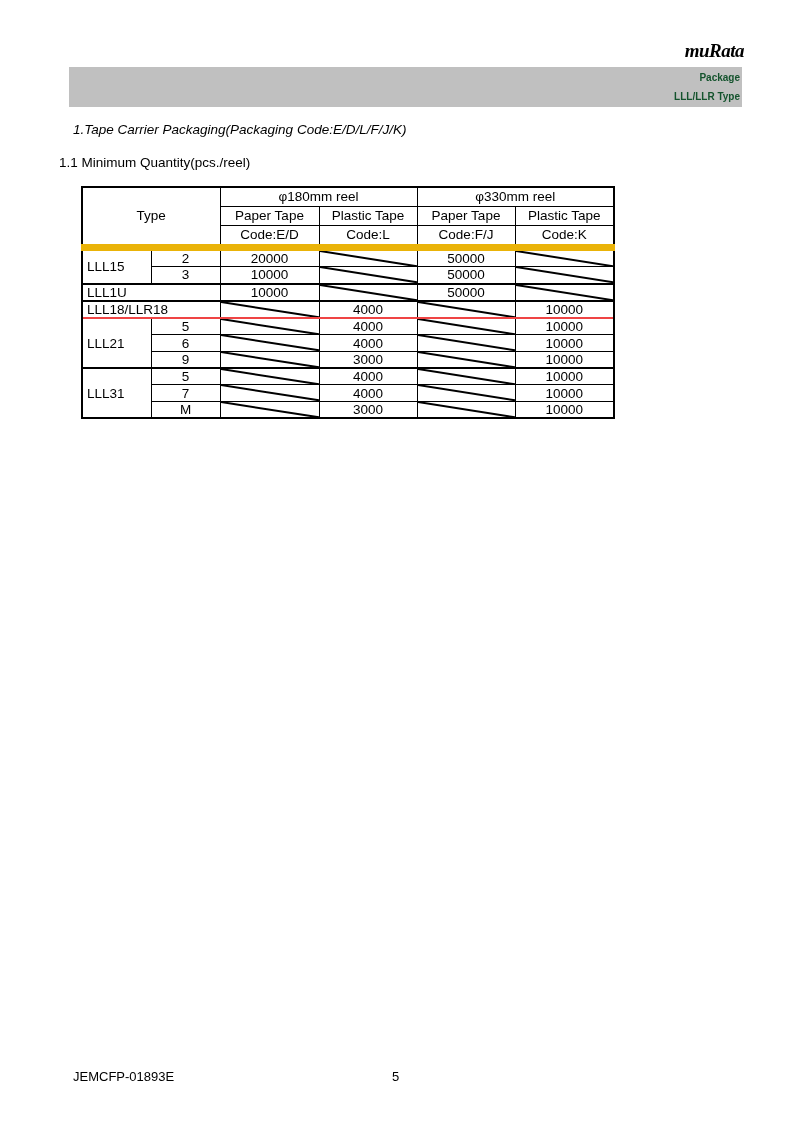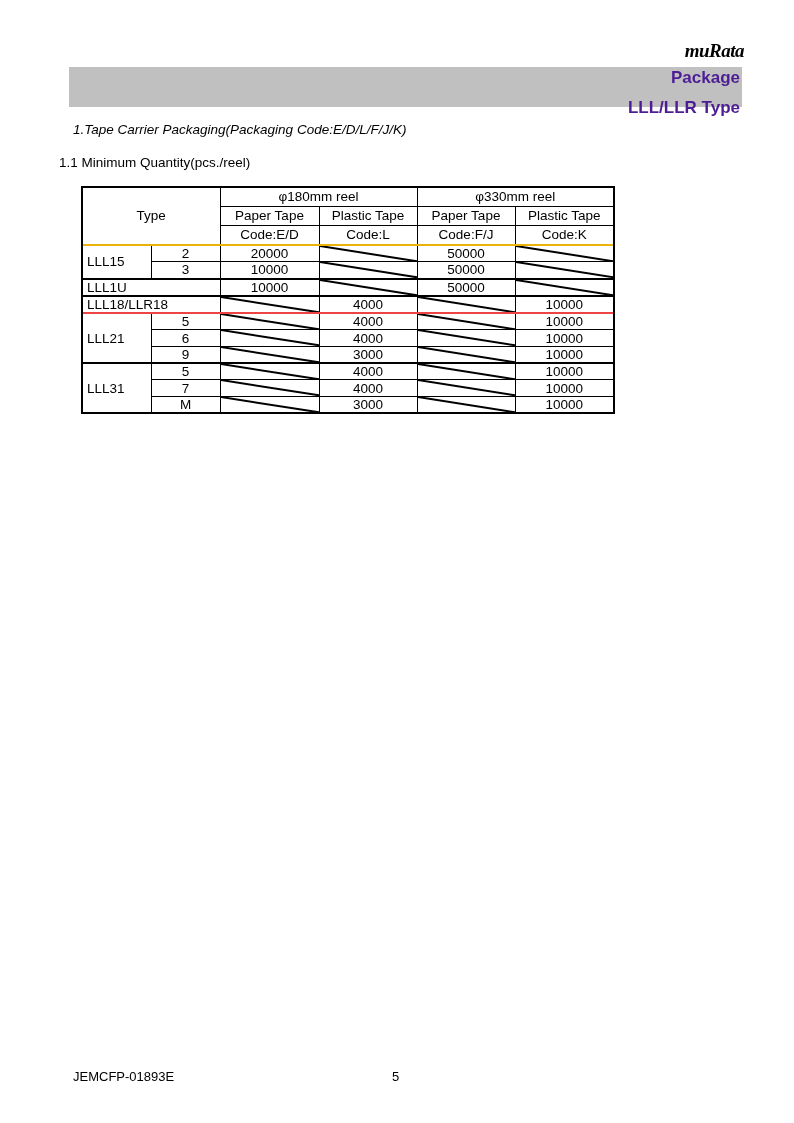--- a/index.html
+++ b/index.html
@@ -1,23 +1,23 @@
 <!DOCTYPE html>
 <html><head>
 <meta charset="utf-8">
 <style>
   html, body { margin:0; padding:0; background:#ffffff; }
   body { width:794px; height:1123px; position:relative; overflow:hidden;
          font-family:"Liberation Sans", "DejaVu Sans", sans-serif; color:#000; }
   .logo { position:absolute; right:50px; top:40px; font-family:"Liberation Serif","DejaVu Serif",serif;
           font-style:italic; font-weight:bold; font-size:19px; letter-spacing:-0.5px; color:#000;text-align:right; }
   .header-bar { position:absolute; left:69px; top:67px; width:673px; height:40px; background:#c0c0c0; }
-  .header-bar .line { position:absolute; right:2px; font-weight:bold; font-size:17px; color:#4c1d95; line-height:18px; }
+  .header-bar .line { position:absolute; right:2px; font-weight:bold; font-size:10px; color:#14532d; line-height:18px; }
   .header-bar .l1 { top:2px; }
-  .header-bar .l2 { top:32px; }
+  .header-bar .l2 { top:21px; }
   .section-title { position:absolute; left:73px; top:122px; font-size:13.5px;font-style:italic; }
   .sub-title { position:absolute; left:59px; top:155px; font-size:13.5px; }
   table.qty { position:absolute; left:81px; top:186px; border-collapse:collapse; table-layout:fixed; font-size:13.5px; }
   table.qty td { border:1px solid #000; padding:0; text-align:center; position:relative; overflow:hidden; white-space:nowrap; }
   table.qty tr.h td { height:18px; line-height:18px; }
   table.qty tr.d td { height:15.3px; line-height:15px; }
   table.qty td.left { text-align:left; padding-left:4px; }
   table.qty .outer-left { border-left:2px solid #000; }
   table.qty .outer-right { border-right:2px solid #000; }
   td.slash svg { position:absolute; left:0; top:0; width:100%; height:100%; }
@@ -50,21 +50,21 @@
     <td colspan="2" rowspan="3" class="outer-left">Type</td>
     <td colspan="2">φ180mm reel</td>
     <td colspan="2" class="outer-right">φ330mm reel</td>
   </tr>
   <tr class="h">
     <td>Paper Tape</td>
     <td>Plastic Tape</td>
     <td>Paper Tape</td>
     <td class="outer-right">Plastic Tape</td>
   </tr>
-  <tr class="h" style="border-bottom:2px solid #eab308;">
+  <tr class="h" style="border-bottom:7px solid #eab308;">
     <td>Code:E/D</td>
     <td>Code:L</td>
     <td>Code:F/J</td>
     <td class="outer-right">Code:K</td>
   </tr>
 
   <tr class="d">
     <td rowspan="2" class="left outer-left" style="border-bottom:2px solid #000;">LLL15</td>
     <td>2</td>
     <td>20000</td>

